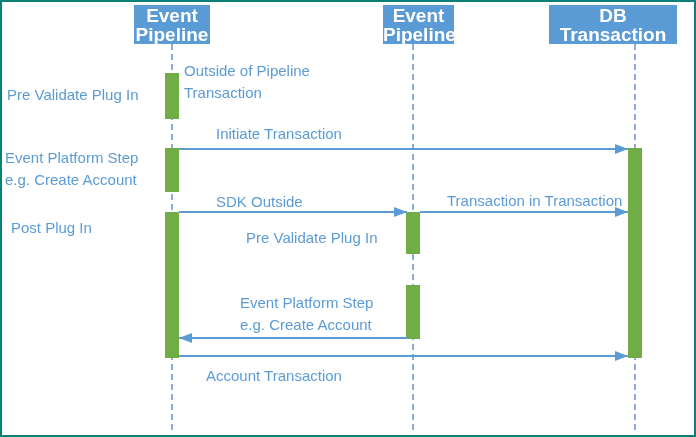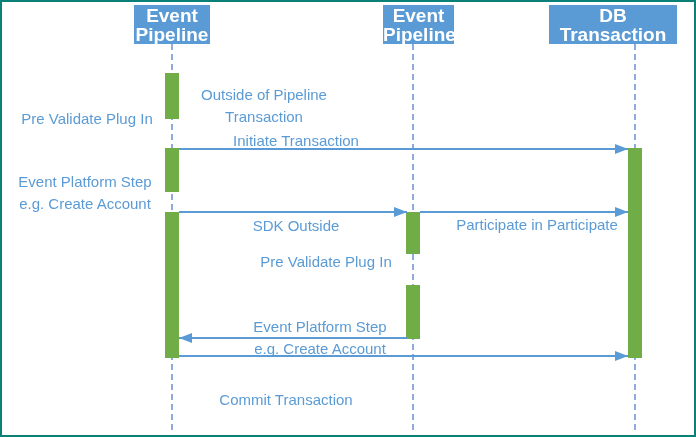--- a/index.html
+++ b/index.html
@@ -82,28 +82,27 @@
   #msg-participate { left: 418px; top: 209px; width: 208px; }
   #msg-return      { left: 177px; top: 335px; width: 228px; }
   #msg-commit      { left: 177px; top: 353px; width: 449px; }
 
   
   .lbl {
     position: absolute;
     color: #5b9bd5;
     font-size: 15px;
     line-height: 22px;
-    text-align: center;
+    text-align: left;
     white-space: nowrap;
     z-index: 5;
-    margin-top: 24px;
   }
   #lbl-pre-validate-1   { left: 5px;   top: 82px;  width: 160px; }
   #lbl-outside          { left: 182px; top: 58px;  width: 160px; }
-  #lbl-initiate         { left: 214px; top: 104px; width: 160px; }
+  #lbl-initiate         { left: 214px; top: 121px; width: 160px; }
   #lbl-event-platform-1 { left: 3px;   top: 145px; width: 160px; }
   #lbl-sdk              { left: 214px; top: 189px; width: 160px; }
   #lbl-participate      { left: 445px; top: 188px; width: 180px; }
   #lbl-post-plug-in     { left: 9px;   top: 215px; width: 160px; }
   #lbl-pre-validate-2   { left: 244px; top: 225px; width: 160px; }
   #lbl-event-platform-2 { left: 238px; top: 290px; width: 160px; }
   #lbl-commit           { left: 204px; top: 363px; width: 160px; }
 </style>
 </head>
 <body>
@@ -159,25 +158,26 @@
 
   <div class="lbl" id="lbl-initiate">Initiate Transaction</div>
 
   <div class="lbl" id="lbl-event-platform-1">
     <div>Event Platform Step</div>
     <div>e.g. Create Account</div>
   </div>
 
   <div class="lbl" id="lbl-sdk">SDK Outside</div>
 
-  <div class="lbl" id="lbl-participate">Participate in Participate</div>
+  <div class="lbl" id="lbl-participate">Transaction in Transaction</div>
 
+  <div class="lbl" id="lbl-post-plug-in">Post Plug In</div>
 
   <div class="lbl" id="lbl-pre-validate-2">Pre Validate Plug In</div>
 
   <div class="lbl" id="lbl-event-platform-2">
     <div>Event Platform Step</div>
     <div>e.g. Create Account</div>
   </div>
 
-  <div class="lbl" id="lbl-commit">Commit Transaction</div>
+  <div class="lbl" id="lbl-commit">Account Transaction</div>
 
 </div>
 
 </body></html>

